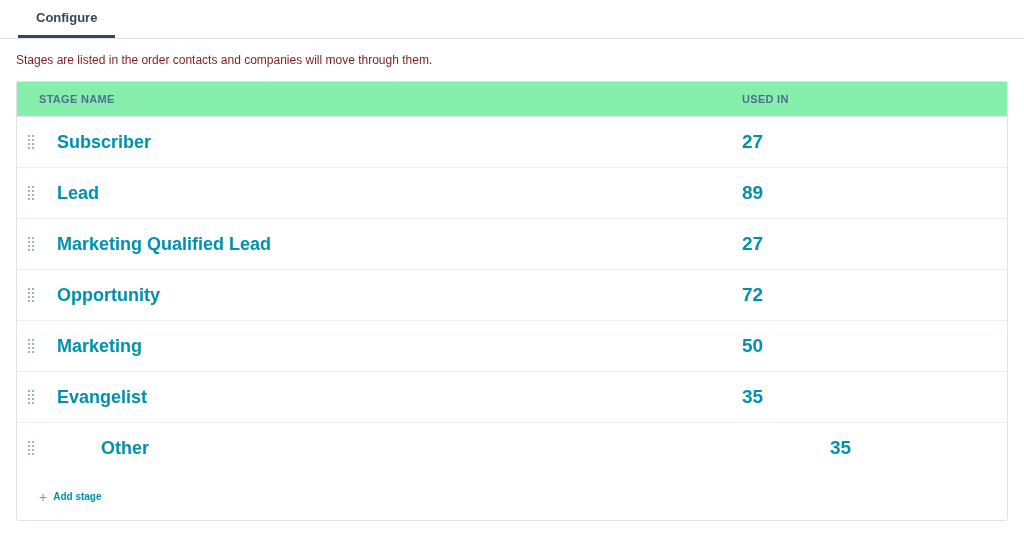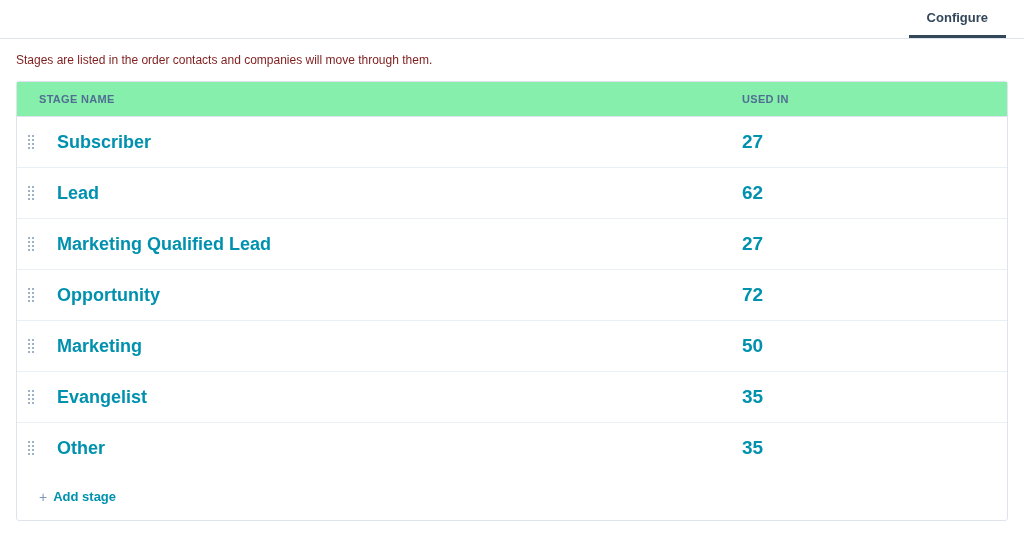--- a/index.html
+++ b/index.html
@@ -8,21 +8,20 @@
     padding: 0;
     font-family: -apple-system, BlinkMacSystemFont, "Segoe UI", Helvetica, Arial, sans-serif;
     background: #fff;
     color: #33475b;
     font-size: 14px;
     width: 1024px;
   }
   .tab-bar {
     border-bottom: 1px solid #dfe3eb;
     padding: 0 18px;
-    text-align: right;
   }
   .tab {
     display: inline-block;
     padding: 10px 18px 10px 18px;
     font-weight: 600;
     font-size: 13px;
     color: #33475b;
     border-bottom: 3px solid #33475b;
     cursor: pointer;
   }
@@ -53,21 +52,21 @@
     flex: 1;
     padding: 11px 0;
   }
   .row {
     display: flex;
     align-items: center;
     border-bottom: 1px solid #eaf0f6;
     min-height: 47px;
     background: #fff;
   }
-  .row:last-child { border-bottom: none; }
+  .row:last-child { border-bottom: none; gap: 44px; }
   .drag-handle {
     width: 12px;
     margin-left: 8px;
     display: flex;
     justify-content: center;
     cursor: grab;
   }
   .drag-handle svg { display:block; }
   .stage-name {
     flex: 0 0 705px;
@@ -94,21 +93,21 @@
   }
   .add-row .plus {
     color: #7c98b6;
     font-size: 14px;
     margin-right: 6px;
     line-height: 1;
   }
   .add-row .label {
     color: #0091ae;
     font-weight: 600;
-    font-size: 13px;
+    font-size: 10px;
   }
 </style>
 </head>
 <body>
 
 <div class="tab-bar">
   <div class="tab">Configure</div>
 </div>
 
 <div class="description">Stages are listed in the order contacts and companies will move through them.</div>
@@ -142,21 +141,21 @@
             <circle cx="6" cy="2" r="1" fill="#7c98b6"></circle>
   <circle cx="2" cy="6" r="1" fill="#7c98b6"></circle>
             <circle cx="6" cy="6" r="1" fill="#7c98b6"></circle>
   <circle cx="2" cy="10" r="1" fill="#7c98b6"></circle>
             <circle cx="6" cy="10" r="1" fill="#7c98b6"></circle>
   <circle cx="2" cy="14" r="1" fill="#7c98b6"></circle>
             <circle cx="6" cy="14" r="1" fill="#7c98b6"></circle>
 </svg>
         </div>
         <div class="stage-name">Lead</div>
-        <div class="used-in">62</div>
+        <div class="used-in">89</div>
       </div>
       <div class="row">
         <div class="drag-handle">
           <svg width="8" height="16" viewBox="0 0 8 16" fill="none">
   <circle cx="2" cy="2" r="1" fill="#7c98b6"></circle>
             <circle cx="6" cy="2" r="1" fill="#7c98b6"></circle>
   <circle cx="2" cy="6" r="1" fill="#7c98b6"></circle>
             <circle cx="6" cy="6" r="1" fill="#7c98b6"></circle>
   <circle cx="2" cy="10" r="1" fill="#7c98b6"></circle>
             <circle cx="6" cy="10" r="1" fill="#7c98b6"></circle>

